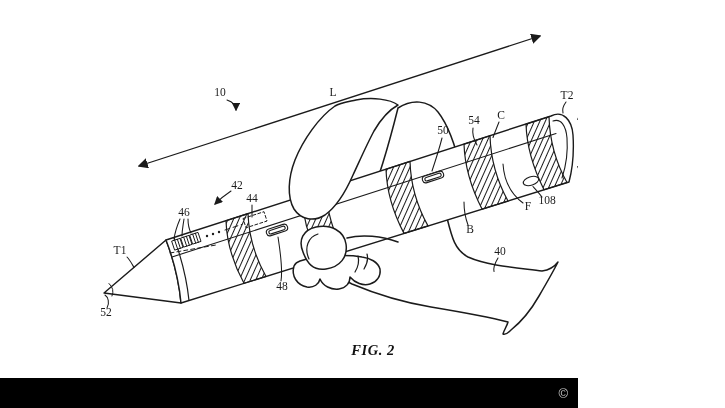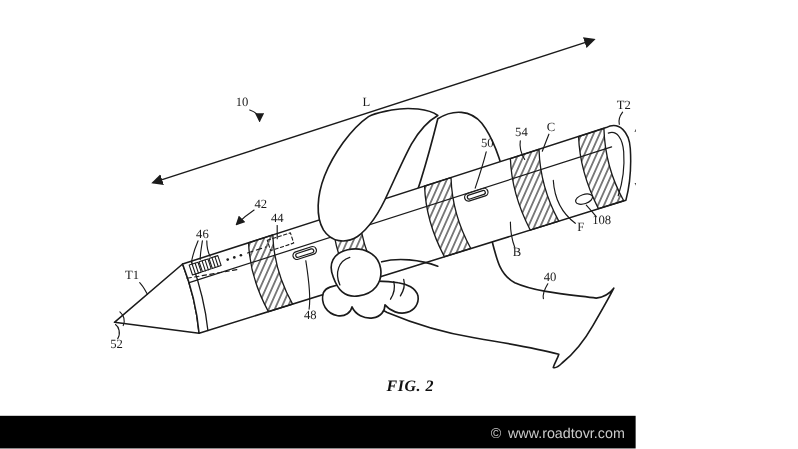--- a/index.html
+++ b/index.html
@@ -191,16 +191,15 @@
     <text class="lbl" x="547" y="204">108</text>
     <text class="lbl" x="500" y="255">40</text>
   </g>
 
   <text class="fig-caption" x="373" y="355">FIG. 2</text>
 </svg>
 
 
 <div class="footer">
   <span class="cmark">©</span>
-  <span>www.roadtovr.com</span>
 </div>
 
 </div>
 
 </body></html>

